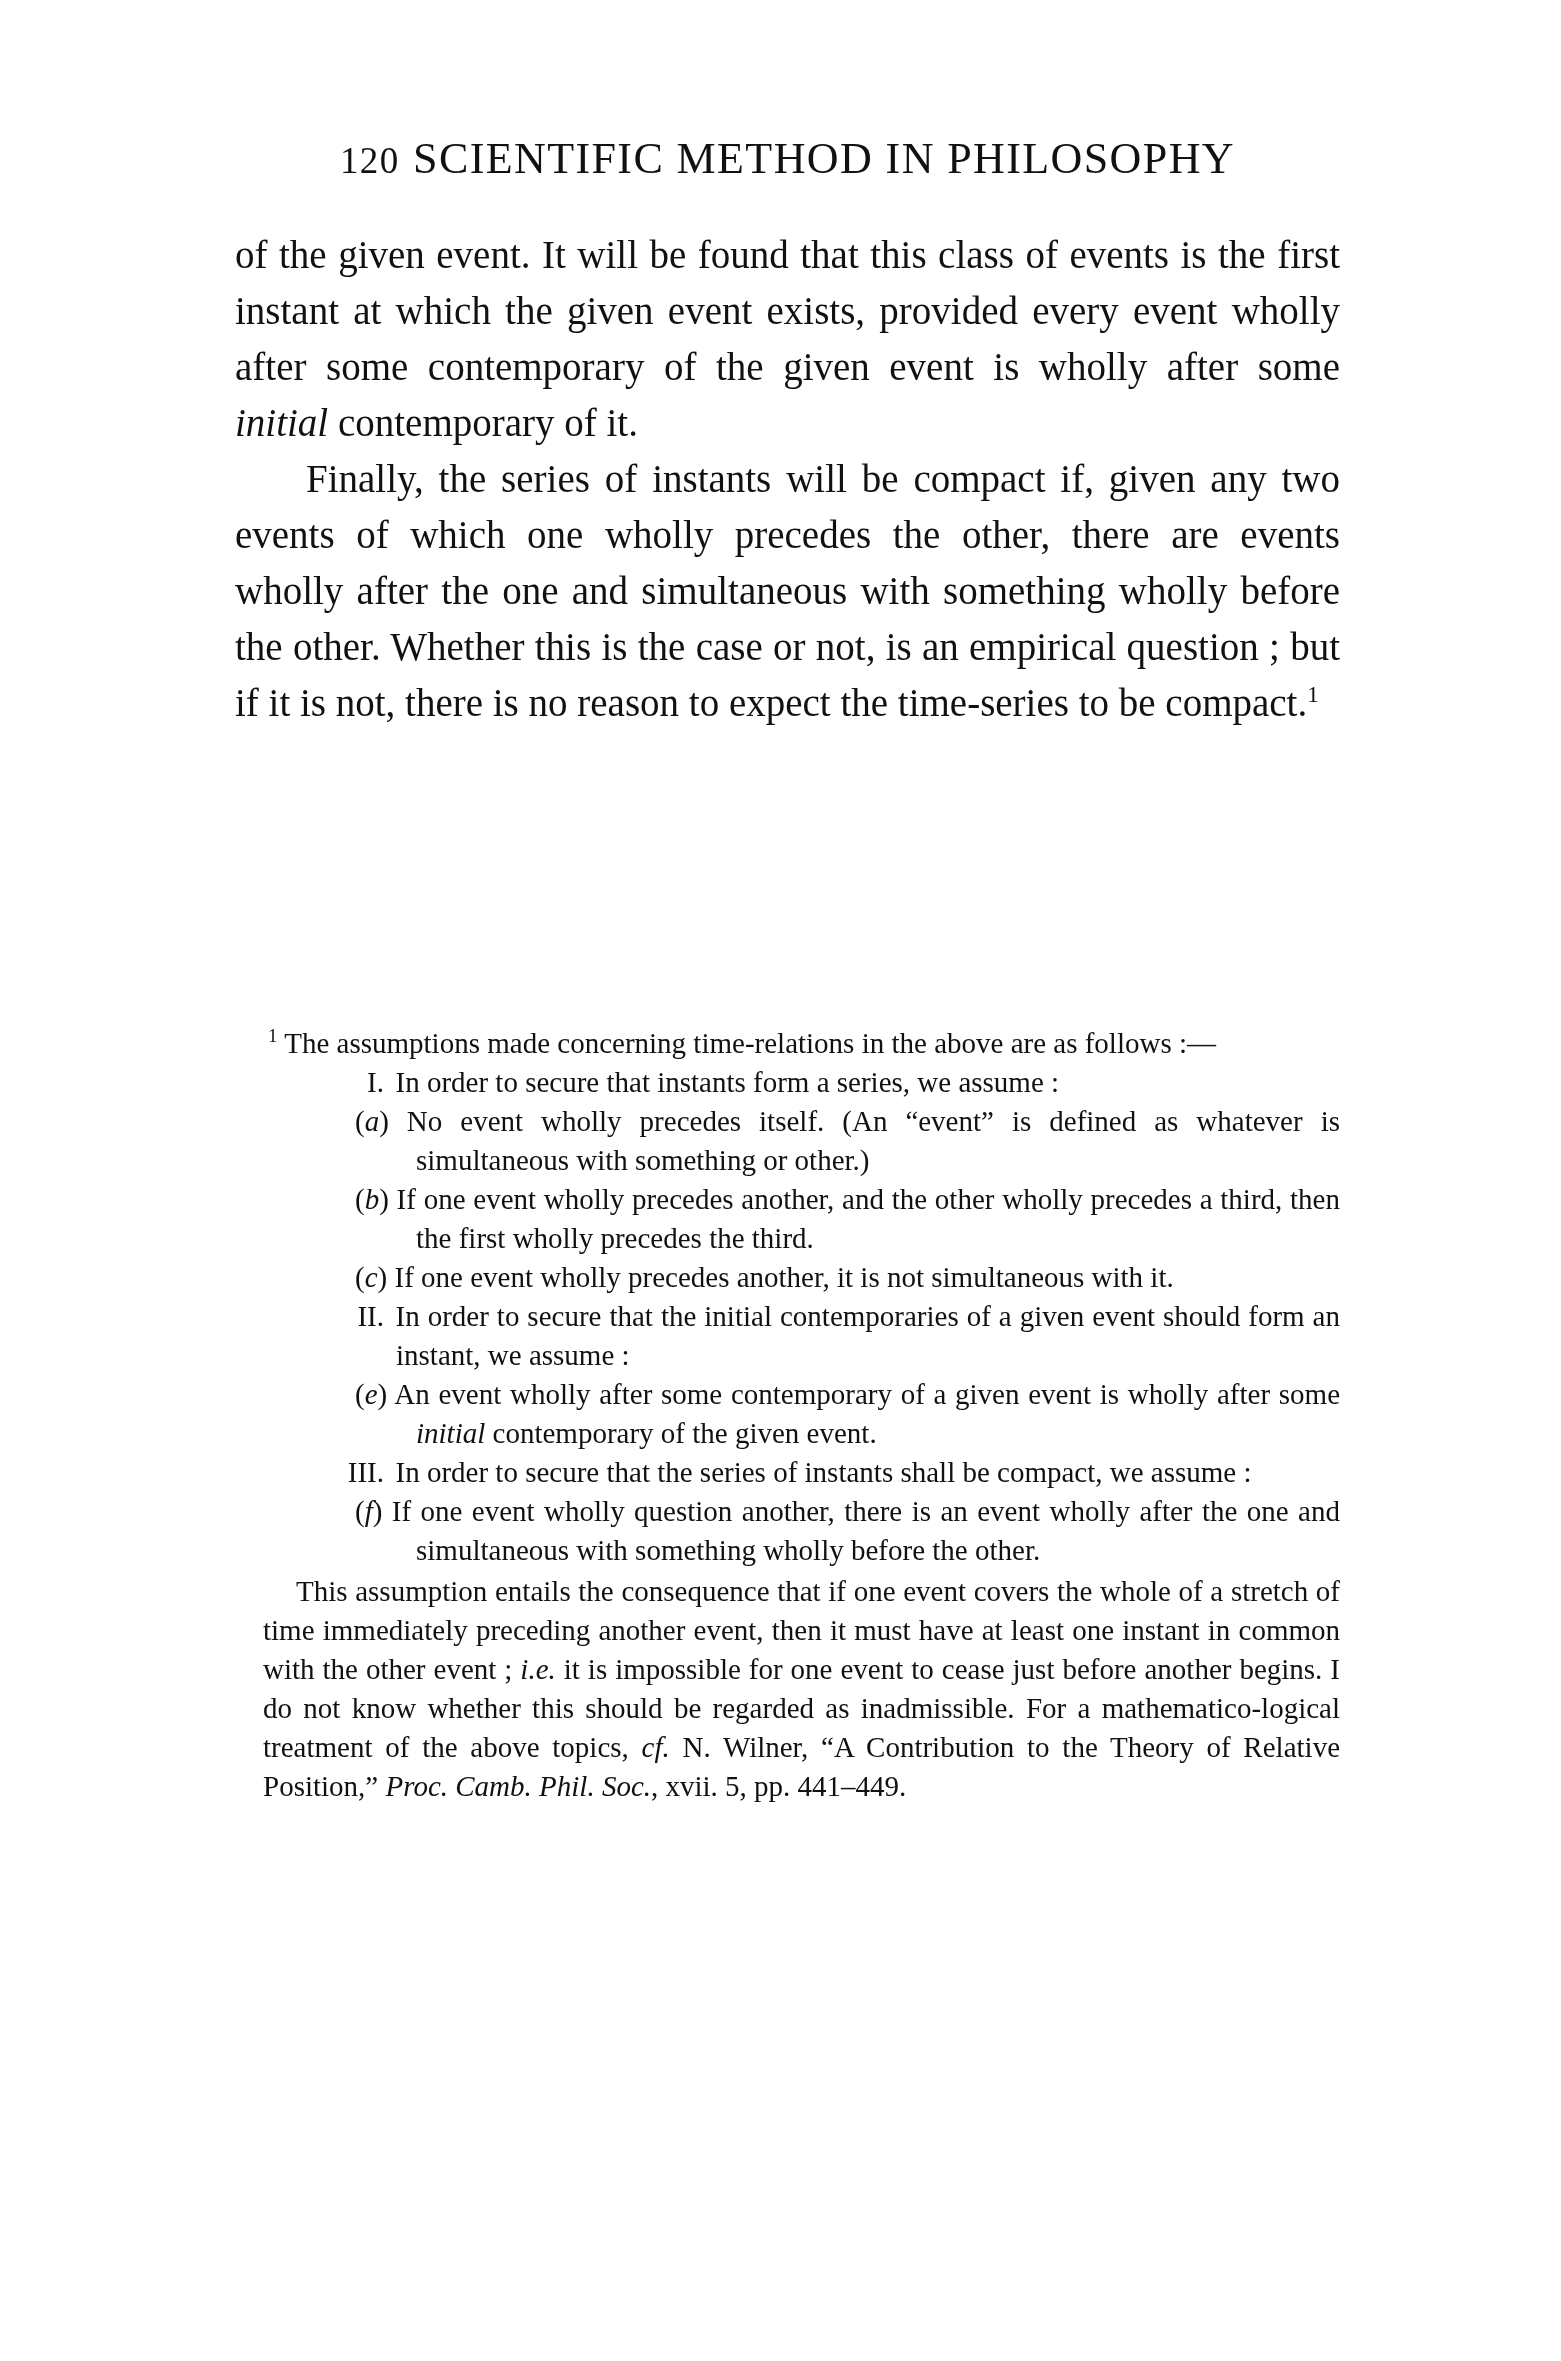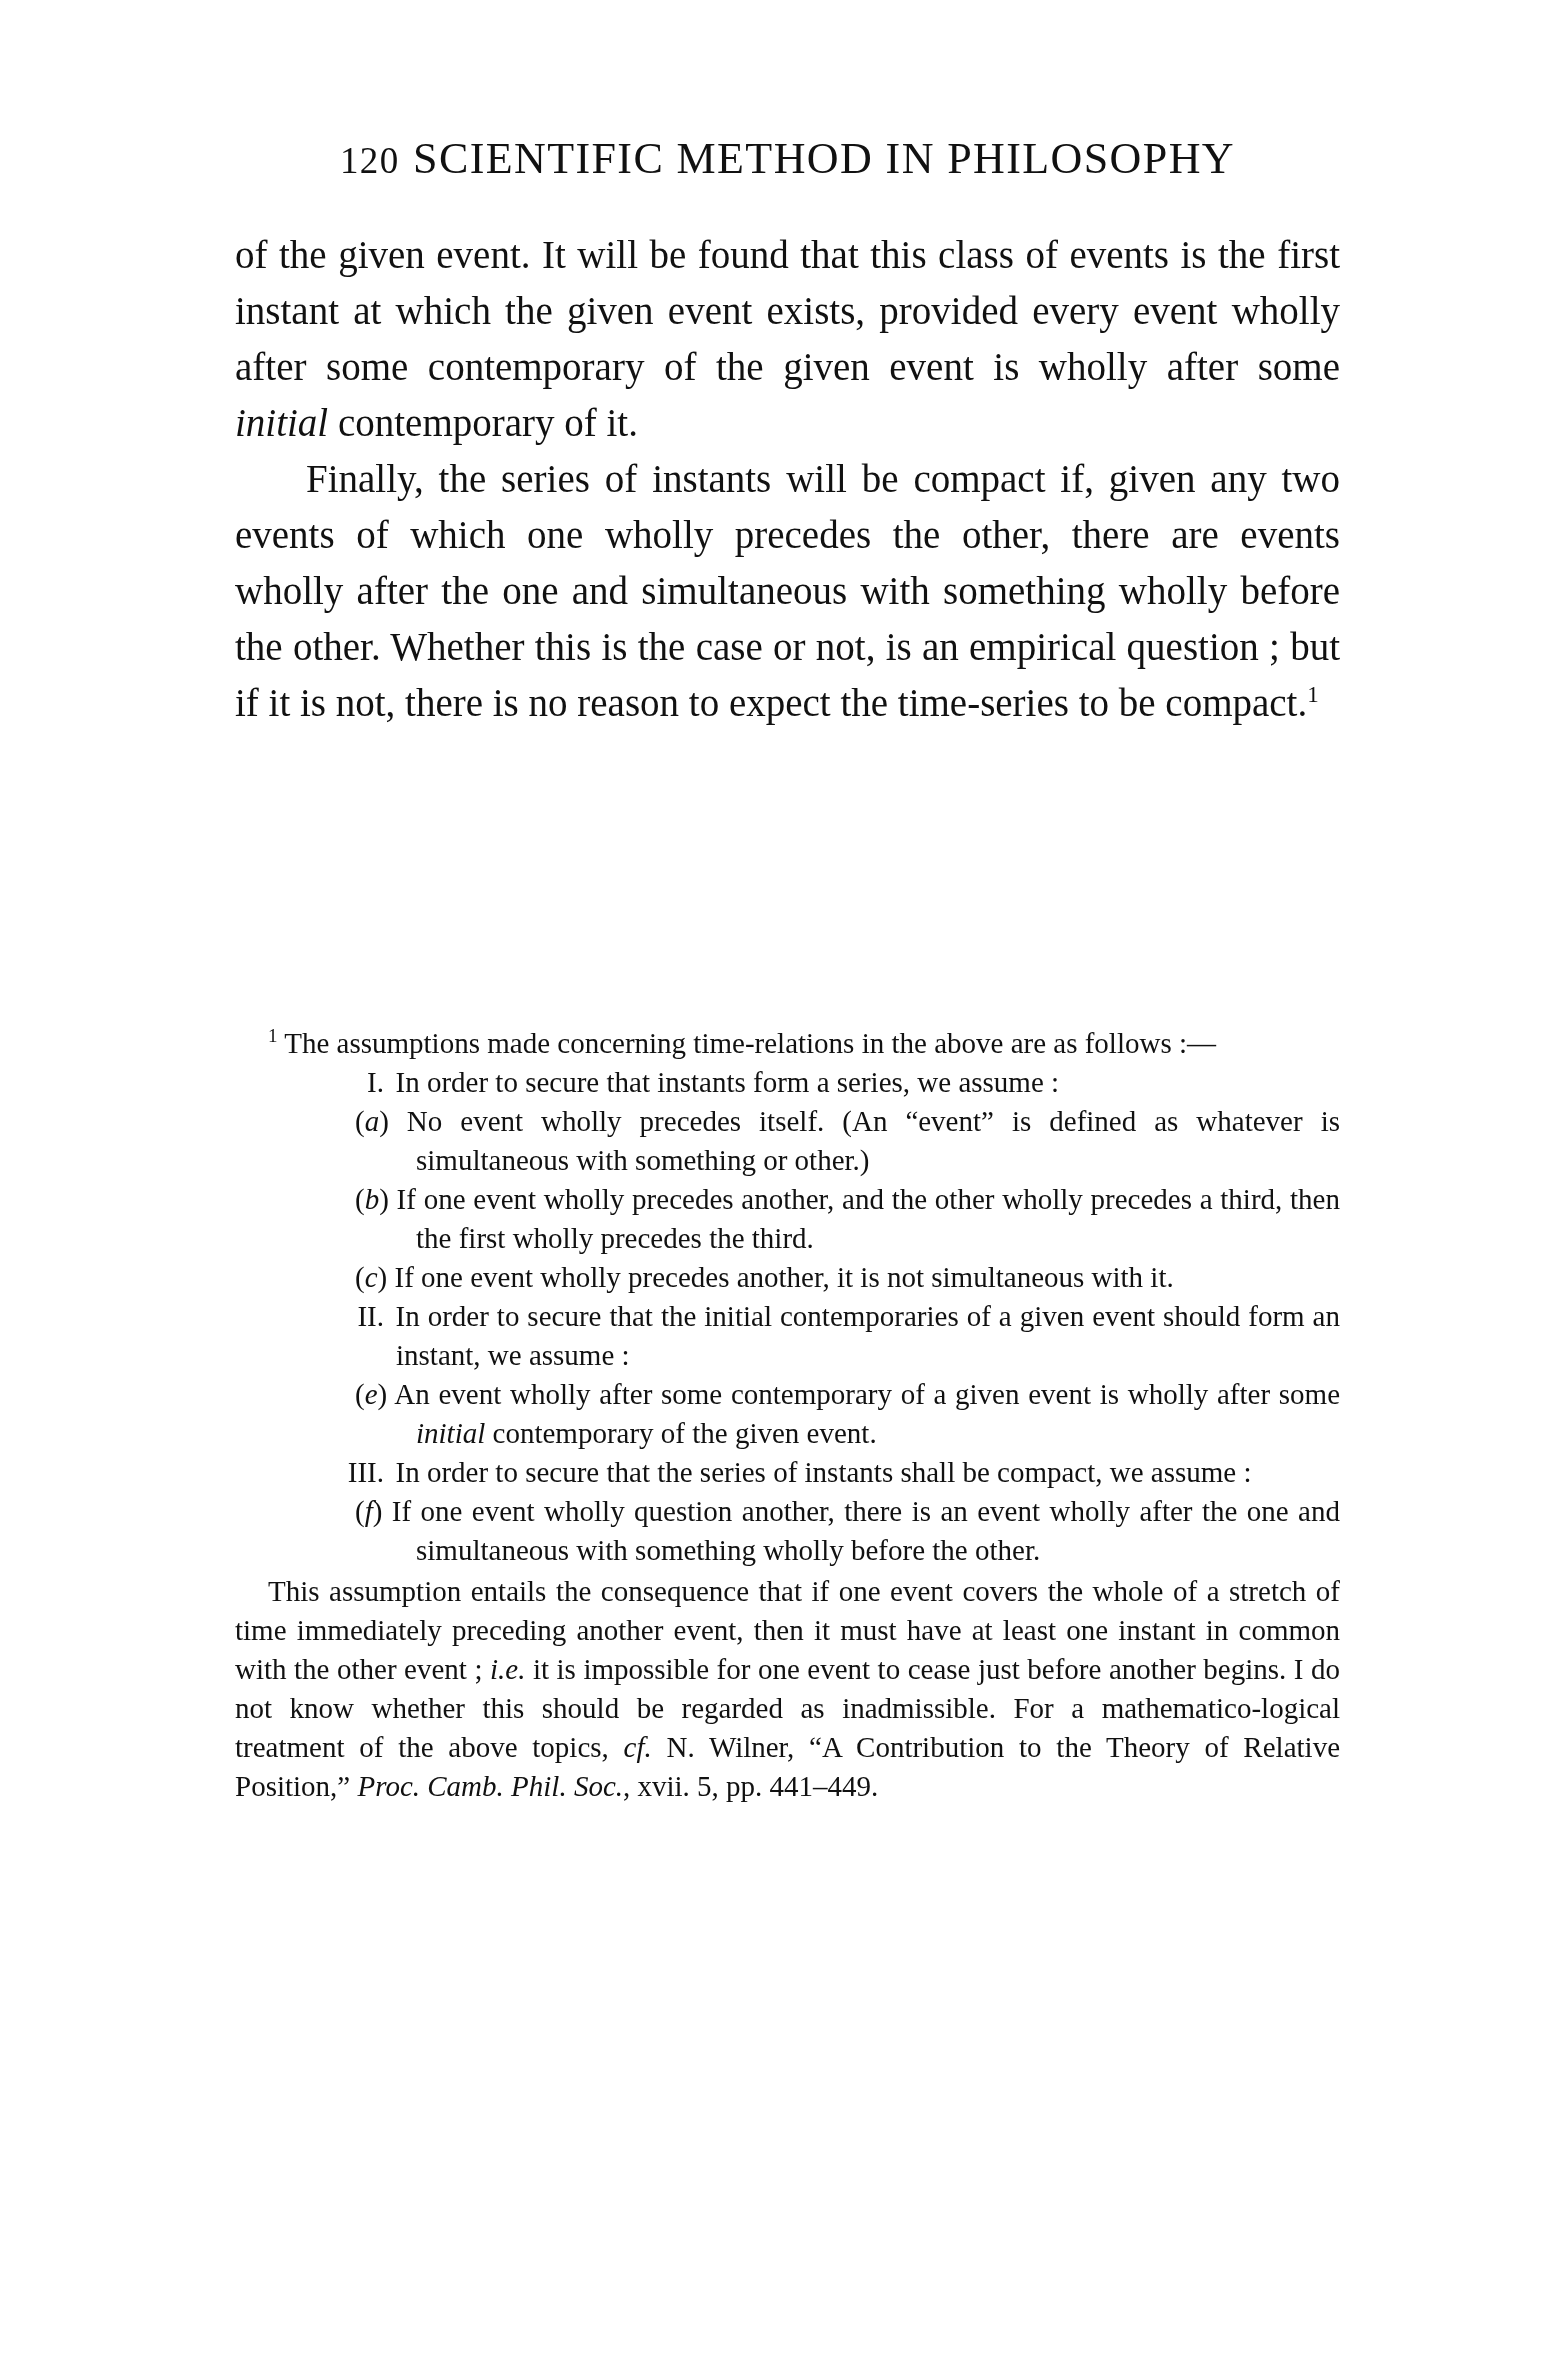--- a/index.html
+++ b/index.html
@@ -12,21 +12,21 @@
   .body p.indent { text-indent:71px; }
   .body sup { font-size:23px; line-height:0; }
   .fn { position:absolute; top:1024px; left:0; width:1105px; font-size:29px; line-height:39px; text-align:justify; }
   .fn p { margin:0; }
   .fn .intro { text-indent:33px; }
   .fn .intro sup { font-size:19px; line-height:0; }
   .roman { display:block; padding-left:101px; text-indent:-60px; margin-left:60px; }
   .roman .rn { display:inline-block; width:48px; text-align:right; margin-right:11.5px; text-indent:0; }
   .fitem { display:block; padding-left:181px; text-indent:-61px; text-align:justify; }
   .fitem .lt { font-style:italic; }
-  .fn .tail { text-indent:33px; margin-top:1.9px; }
+  .fn .tail { text-indent:33px; margin-top:1.9px;margin-left:28px; }
   i, .it { }
 </style>
 </head>
 <body>
 
 <div class="page">
 
   <div class="header">
     <span class="pnum">120</span><span>SCIENTIFIC METHOD IN PHILOSOPHY</span>
   </div>

